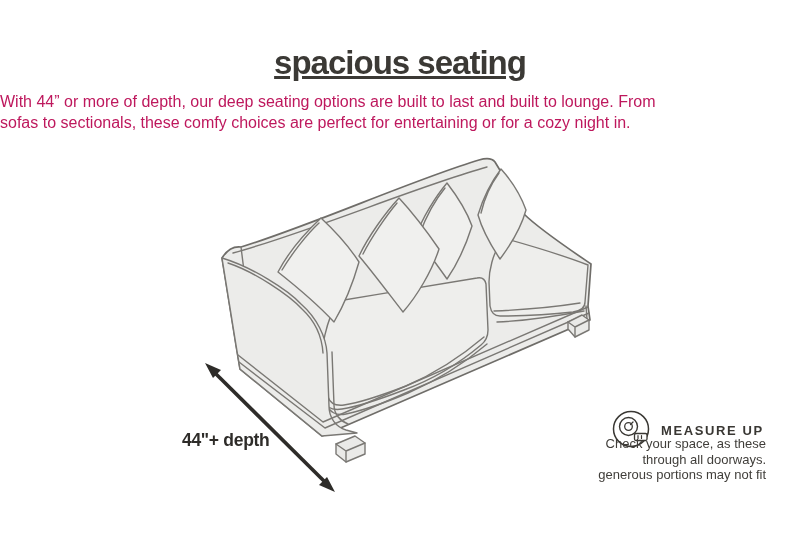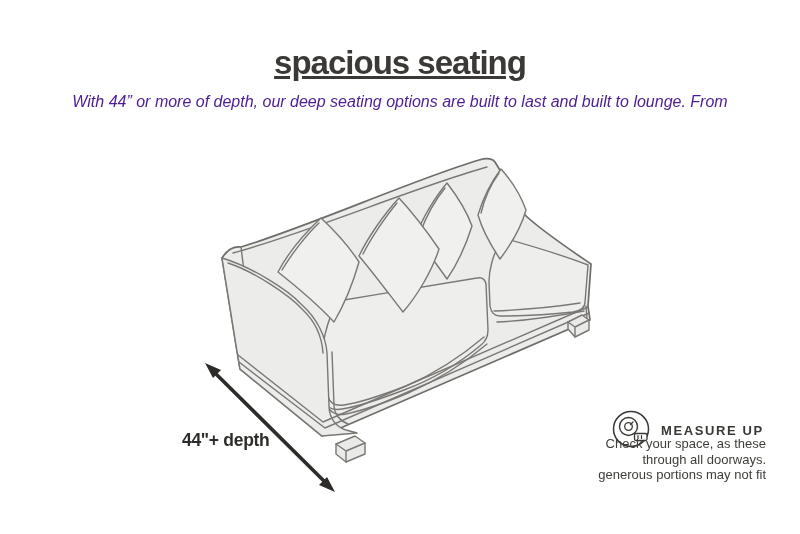--- a/index.html
+++ b/index.html
@@ -8,21 +8,21 @@
     font-family:"Liberation Sans", sans-serif; overflow:hidden;
     margin:0 auto;
   }
   .title {
     position:absolute; top:44px; left:0; width:100%;
     text-align:center; font-size:33px; font-weight:bold;
     letter-spacing:-1px; color:#3b3935; margin:0;text-decoration:underline;
   }
   .desc {
     position:absolute; top:91px; left:0; width:100%;
-    text-align:center; font-size:16px; line-height:21px; color:#4c1d95;font-style:italic;
+    font-size:16px; line-height:21px; color:#be185d;
   }
   .sofa-svg { position:absolute; left:0; top:0; }
   .dim-label {
     position:absolute; left:182px; top:430px;
     font-size:17.5px; font-weight:bold; letter-spacing:-0.3px; color:#2e2c29;
   }
   .mu-icon { position:absolute; left:609px; top:407px; }
   .mu-heading {
     position:absolute; left:661px; top:423px;
     font-size:13px; font-weight:bold; letter-spacing:1.6px; color:#393733;text-align:right;
@@ -35,20 +35,21 @@
 </style>
 </head>
 <body>
 
 <div class="canvas">
 
   <h1 class="title">spacious seating</h1>
 
   <div class="desc">
     <div>With 44” or more of depth, our deep seating options are built to last and built to lounge. From</div>
+    <div>sofas to sectionals, these comfy choices are perfect for entertaining or for a cozy night in.</div>
   </div>
 
   <svg class="sofa-svg" width="800" height="534" viewBox="0 0 800 534">
     <g stroke="#7a7874" stroke-width="1.4" stroke-linecap="round" stroke-linejoin="round" fill="none">
 
       <g>
         <path d="M 222,258 C 227,250 233,246 241,247 C 310,226 415,179 479,160
                  C 486,158 492,158 495,162 C 503,175 517,199 524,214
                  C 539,229 569,249 591,264 L 588,306 L 590,320
                  L 322,436 L 240,369 L 236,345 Z" fill="#ececea" stroke="#6f6d69" stroke-width="1.7"></path>

